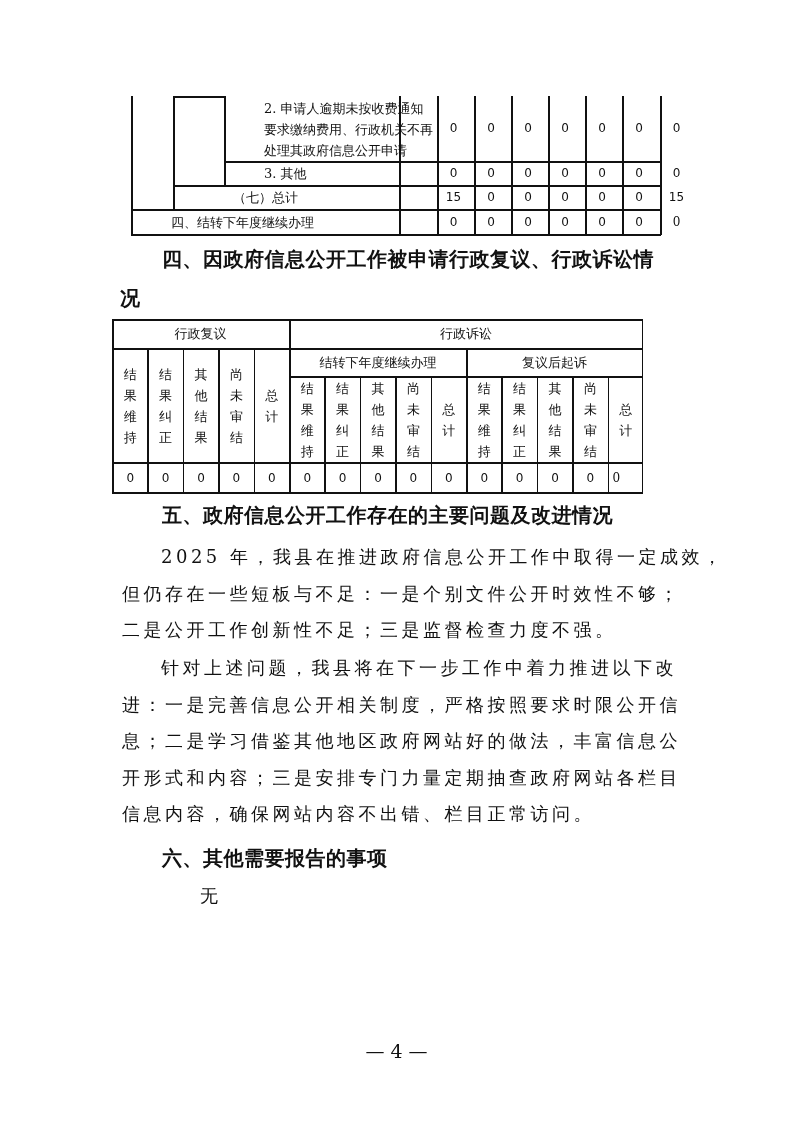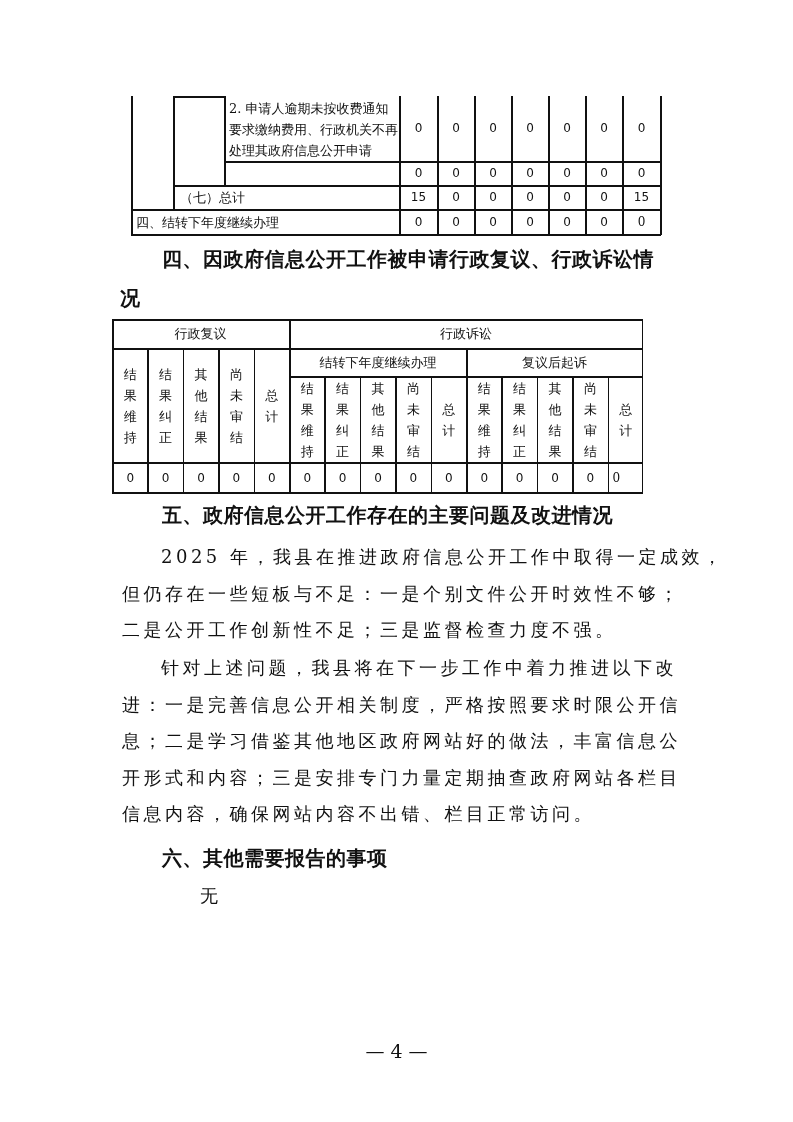--- a/index.html
+++ b/index.html
@@ -1,21 +1,21 @@
 <!DOCTYPE html>
 <html><head>
 <meta charset="utf-8">
 <style>
   html, body { margin: 0; padding: 0; background: #ffffff; }
   body { width: 793px; height: 1122px; position: relative; overflow: hidden; color: #111; }
 
   
   .t1 { position: absolute; left: 131px; top: 96px; width: 530px; height: 139px; }
   .t1 .ln { position: absolute; background: #111; }
-  .t1 .cell { position: absolute; display: flex; align-items: center; font-size: 13px; line-height: 21px; }
+  .t1 .cell { position: absolute; display: flex; align-items: center; font-size: 13px; line-height: 21px; margin-left: 35px; }
   .t1 .lab { font-family: "DejaVu Serif", "Liberation Serif", serif; padding-left: 4px; }
   .t1 .num { justify-content: center; font-family: "DejaVu Sans", "Liberation Sans", sans-serif; font-size: 12px; }
 
   
   .h { position: absolute; font-family: "DejaVu Sans", "Liberation Sans", sans-serif; font-weight: bold; font-size: 20px; letter-spacing: 0.5px; white-space: nowrap; }
   .p { position: absolute; left: 122px; width: 560px; font-family: "DejaVu Serif", "Liberation Serif", serif; font-size: 18px; line-height: 36.5px; letter-spacing: 3.5px; white-space: nowrap; }
 
   
   .t2 { position: absolute; left: 112px; top: 319px; width: 531px; height: 174px; }
   .t2 .ln { position: absolute; background: #111; }
@@ -50,29 +50,30 @@
 
   <div class="cell lab" style="left:94px;top:2px;width:170px;height:63px;white-space:normal">2. 申请人逾期未按收费通知要求缴纳费用、行政机关不再处理其政府信息公开申请</div>
   <div class="cell num" style="left:269px;top:0;width:37px;height:65px">0</div>
   <div class="cell num" style="left:307px;top:0;width:36px;height:65px">0</div>
   <div class="cell num" style="left:344px;top:0;width:36px;height:65px">0</div>
   <div class="cell num" style="left:381px;top:0;width:36px;height:65px">0</div>
   <div class="cell num" style="left:418px;top:0;width:36px;height:65px">0</div>
   <div class="cell num" style="left:455px;top:0;width:36px;height:65px">0</div>
   <div class="cell num" style="left:492px;top:0;width:37px;height:65px">0</div>
 
+  <div class="cell lab" style="left:94px;top:66px;width:170px;height:23px">3. 其他</div>
   <div class="cell num" style="left:269px;top:66px;width:37px;height:23px">0</div>
   <div class="cell num" style="left:307px;top:66px;width:36px;height:23px">0</div>
   <div class="cell num" style="left:344px;top:66px;width:36px;height:23px">0</div>
   <div class="cell num" style="left:381px;top:66px;width:36px;height:23px">0</div>
   <div class="cell num" style="left:418px;top:66px;width:36px;height:23px">0</div>
   <div class="cell num" style="left:455px;top:66px;width:36px;height:23px">0</div>
   <div class="cell num" style="left:492px;top:66px;width:37px;height:23px">0</div>
 
-  <div class="cell lab" style="left:43px;top:90px;width:220px;height:23px;padding-left:6px">（七）总计</div>
+  <div class="cell lab" style="left:61px;top:90px;width:220px;height:23px;padding-left:6px">（七）总计</div>
   <div class="cell num" style="left:269px;top:90px;width:37px;height:23px">15</div>
   <div class="cell num" style="left:307px;top:90px;width:36px;height:23px">0</div>
   <div class="cell num" style="left:344px;top:90px;width:36px;height:23px">0</div>
   <div class="cell num" style="left:381px;top:90px;width:36px;height:23px">0</div>
   <div class="cell num" style="left:418px;top:90px;width:36px;height:23px">0</div>
   <div class="cell num" style="left:455px;top:90px;width:36px;height:23px">0</div>
   <div class="cell num" style="left:492px;top:90px;width:37px;height:23px">15</div>
 
   <div class="cell lab" style="left:1px;top:114px;width:260px;height:24px">四、结转下年度继续办理</div>
   <div class="cell num" style="left:269px;top:114px;width:37px;height:24px">0</div>

